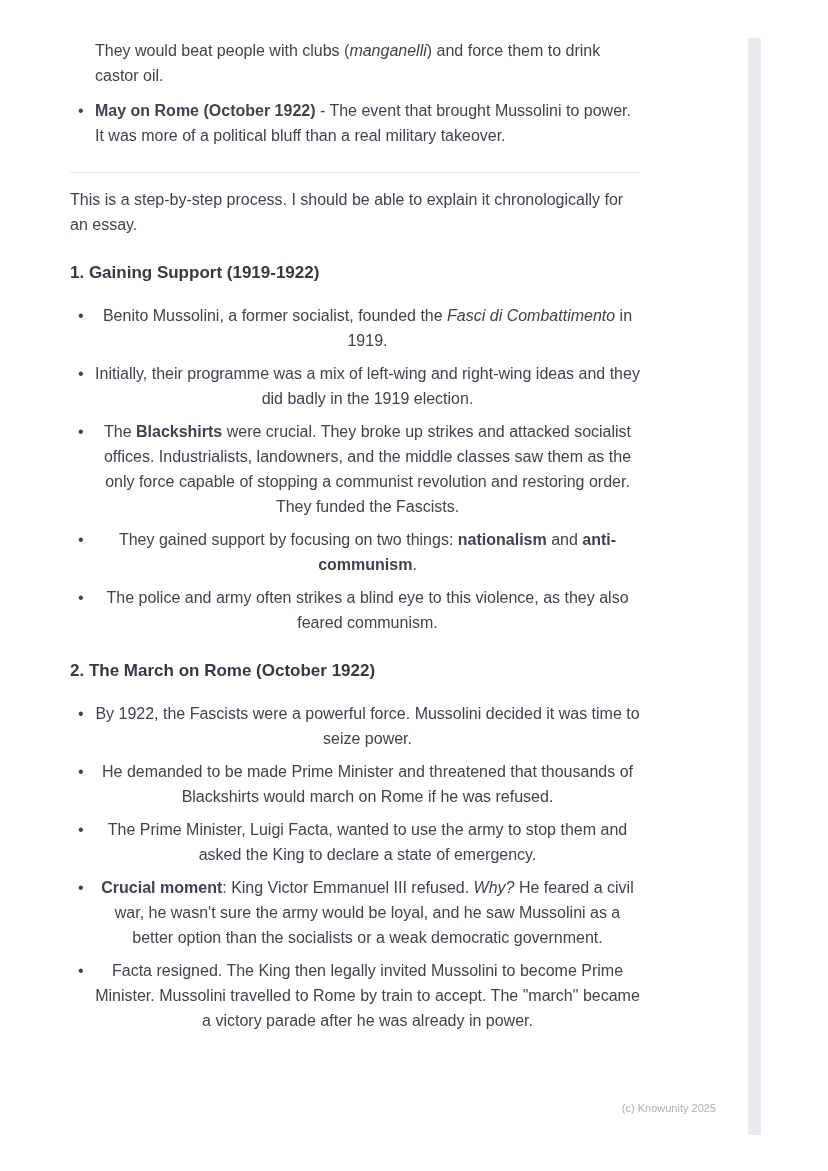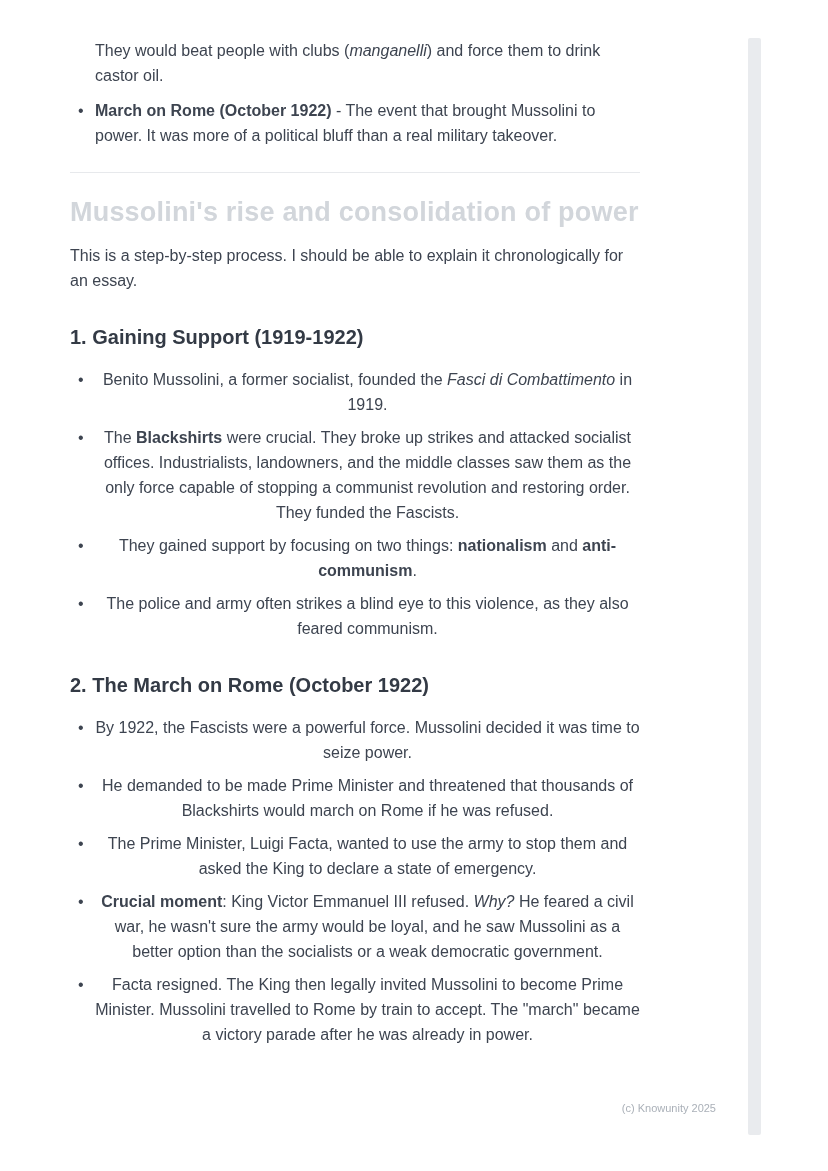--- a/index.html
+++ b/index.html
@@ -33,22 +33,22 @@
     margin: 24px 0 0 0;
   }
   h1.faded {
     margin-top: 22px;
     font-size: 27px; line-height: 34px; font-weight: 700;
     color: var(--heading_faded, #d2d6db);
     letter-spacing: 0.2px;
   }
   p.intro { margin-top: 14px; }
   h2.sub {
-    margin-top: 32px;
-    font-size: 20px; line-height: 24px; font-weight: 700;
+    margin-top: 24px;
+    font-size: 17px; line-height: 24px; font-weight: 700;
     color: var(--bold, #333a45);
   }
   h2.sub + ul.bullets { margin-top: 18px; text-align: center; }
   .footer {
     position: absolute; top: 1101px; right: 40px;
     font-size: 11px; line-height: 14px;
     color: var(--muted_footer, #aab0b8);
   }
   .scrollbar {
     position: absolute; left: 748px; top: 38px;
@@ -60,33 +60,33 @@
 </head>
 <body>
 
 <div class="page">
 
   <div class="doc">
 
     <p class="cont"><span>They would beat people with clubs (</span><span class="i">manganelli</span><span>) and force them to drink castor oil.</span></p>
 
     <ul class="bullets">
-      <li><span class="b">March on Rome (October 1922)</span><span> - The event that brought Mussolini to power. It was more of a political bluff than a real military takeover.</span></li>
+      <li><span class="b">May on Rome (October 1922)</span><span> - The event that brought Mussolini to power. It was more of a political bluff than a real military takeover.</span></li>
     </ul>
 
     <hr class="divider">
 
-    <h1 class="faded">Mussolini's rise and consolidation of power</h1>
 
     <p class="intro">This is a step-by-step process. I should be able to explain it chronologically for an essay.</p>
 
     <h2 class="sub">1. Gaining Support (1919-1922)</h2>
 
     <ul class="bullets">
       <li><span>Benito Mussolini, a former socialist, founded the </span><span class="i">Fasci di Combattimento</span><span> in 1919.</span></li>
+      <li><span>Initially, their programme was a mix of left-wing and right-wing ideas and they did badly in the 1919 election.</span></li>
       <li><span>The </span><span class="b">Blackshirts</span><span> were crucial. They broke up strikes and attacked socialist offices. Industrialists, landowners, and the middle classes saw them as the only force capable of stopping a communist revolution and restoring order. They funded the Fascists.</span></li>
       <li><span>They gained support by focusing on two things: </span><span class="b">nationalism</span><span> and </span><span class="b">anti-communism</span><span>.</span></li>
       <li><span>The police and army often strikes a blind eye to this violence, as they also feared communism.</span></li>
     </ul>
 
     <h2 class="sub">2. The March on Rome (October 1922)</h2>
 
     <ul class="bullets">
       <li><span>By 1922, the Fascists were a powerful force. Mussolini decided it was time to seize power.</span></li>
       <li><span>He demanded to be made Prime Minister and threatened that thousands of Blackshirts would march on Rome if he was refused.</span></li>

